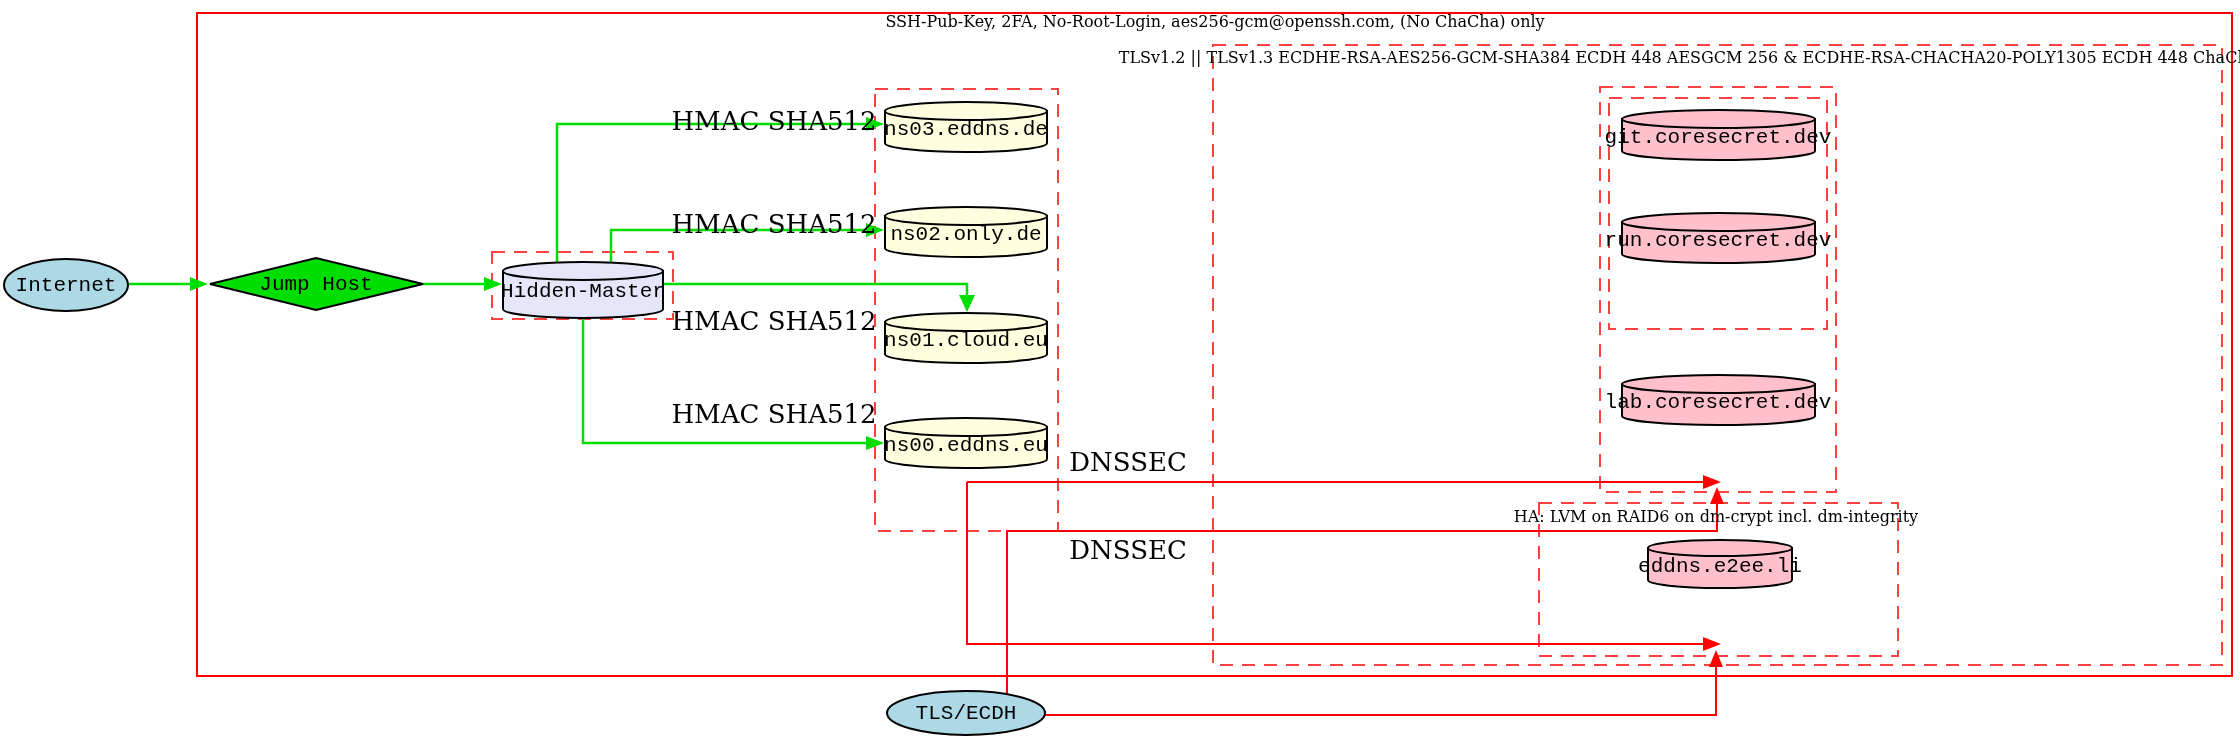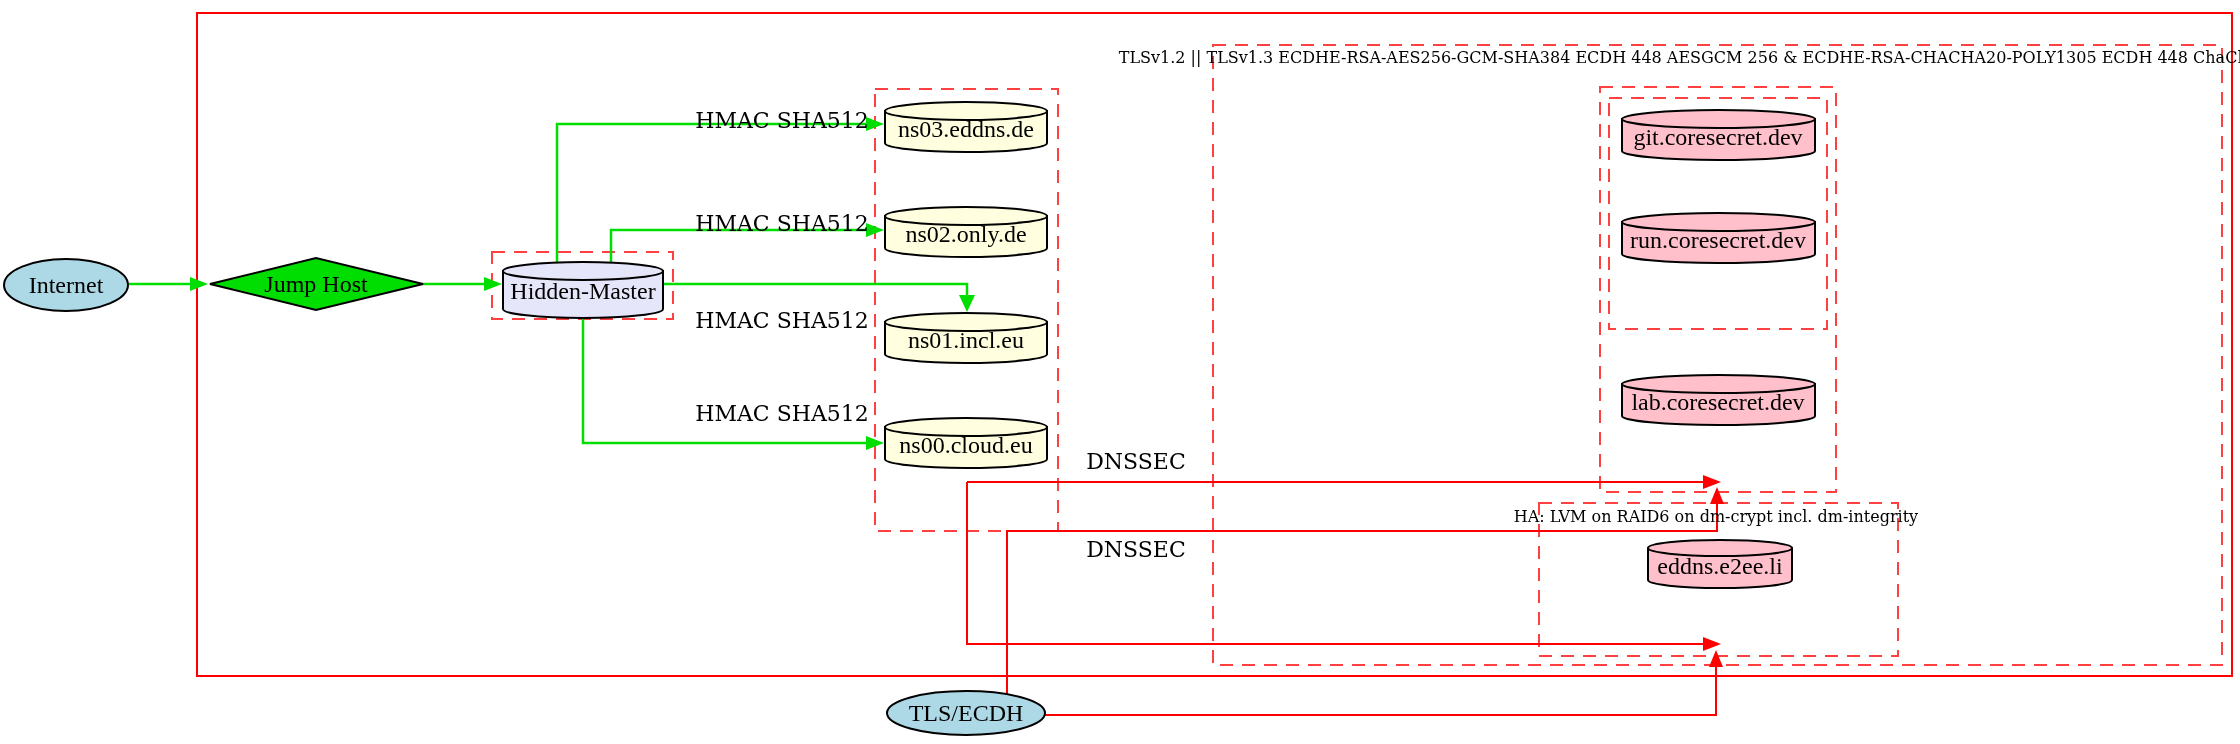--- a/index.html
+++ b/index.html
@@ -11,22 +11,22 @@
     overflow:hidden;
   }
   #stage svg{position:absolute;left:0;top:0;}
   .lbl{
     position:absolute;
     transform:translate(-50%,-50%);
     white-space:nowrap;
     color:#000;
     line-height:1;
   }
-  .node-lbl{font-size:24px;font-family:Liberation Serif, serif;}
-  .edge-lbl{font-size:22px;font-family:"DejaVu Serif","Liberation Serif",serif;margin-left:8px;}
+  .node-lbl{font-size:21px;font-family:Liberation Mono, monospace;}
+  .edge-lbl{font-size:26px;font-family:"DejaVu Serif","Liberation Serif",serif;}
   .cluster-lbl{font-size:16px;font-family:"DejaVu Serif","Liberation Serif",serif;}
   .shape-cyl{fill:var(--c-yellow);stroke:#000;stroke-width:2;}
   .shape-cyl-pink{fill:var(--c-pink);stroke:#000;stroke-width:2;}
   .shape-cyl-lav{fill:var(--c-lavender);stroke:#000;stroke-width:2;}
   .e-green{stroke:var(--c-green);stroke-width:2.5;fill:none;}
   .a-green{fill:var(--c-green);stroke:none;}
   .e-red{stroke:var(--c-red);stroke-width:2;fill:none;}
   .a-red{fill:var(--c-red);stroke:none;}
   .box-dashed{stroke:var(--c-red-dash);stroke-width:2;fill:none;stroke-dasharray:13 9;}
   .box-solid{stroke:var(--c-red);stroke-width:2;fill:none;}
@@ -103,30 +103,31 @@
 
     <path d="M1622,384 V416 A96.5,9 0 0 0 1815,416 V384 Z" class="shape-cyl-pink"></path>
     <ellipse cx="1718.5" cy="384" rx="96.5" ry="9" class="shape-cyl-pink"></ellipse>
 
     <path d="M1648,548 V580 A72,8 0 0 0 1792,580 V548 Z" class="shape-cyl-pink"></path>
     <ellipse cx="1720" cy="548" rx="72" ry="8" class="shape-cyl-pink"></ellipse>
 
     <ellipse cx="966" cy="713" rx="79" ry="22" style="fill:var(--c-blue);stroke:#000;stroke-width:2"></ellipse>
   </svg>
 
+  <div class="lbl cluster-lbl" style="left:1215px;top:22px">SSH-Pub-Key, 2FA, No-Root-Login, aes256-gcm@openssh.com, (No ChaCha) only</div>
   <div class="lbl cluster-lbl" style="left:1716px;top:58px">TLSv1.2 || TLSv1.3 ECDHE-RSA-AES256-GCM-SHA384 ECDH 448 AESGCM 256 &amp; ECDHE-RSA-CHACHA20-POLY1305 ECDH 448 ChaCha20 256</div>
   <div class="lbl cluster-lbl" style="left:1716px;top:517px">HA: LVM on RAID6 on dm-crypt incl. dm-integrity</div>
 
   <div class="lbl node-lbl" style="left:66px;top:285px">Internet</div>
   <div class="lbl node-lbl" style="left:316px;top:284px">Jump Host</div>
   <div class="lbl node-lbl" style="left:583px;top:291px">Hidden-Master</div>
   <div class="lbl node-lbl" style="left:966px;top:129px">ns03.eddns.de</div>
   <div class="lbl node-lbl" style="left:966px;top:234px">ns02.only.de</div>
-  <div class="lbl node-lbl" style="left:966px;top:340px">ns01.incl.eu</div>
-  <div class="lbl node-lbl" style="left:966px;top:445px">ns00.cloud.eu</div>
+  <div class="lbl node-lbl" style="left:966px;top:340px">ns01.cloud.eu</div>
+  <div class="lbl node-lbl" style="left:966px;top:445px">ns00.eddns.eu</div>
   <div class="lbl node-lbl" style="left:1718px;top:137px">git.coresecret.dev</div>
   <div class="lbl node-lbl" style="left:1718px;top:240px">run.coresecret.dev</div>
   <div class="lbl node-lbl" style="left:1718px;top:402px">lab.coresecret.dev</div>
   <div class="lbl node-lbl" style="left:1720px;top:566px">eddns.e2ee.li</div>
   <div class="lbl node-lbl" style="left:966px;top:713px">TLS/ECDH</div>
 
   <div class="lbl edge-lbl" style="left:774px;top:121px">HMAC SHA512</div>
   <div class="lbl edge-lbl" style="left:774px;top:224px">HMAC SHA512</div>
   <div class="lbl edge-lbl" style="left:774px;top:321px">HMAC SHA512</div>
   <div class="lbl edge-lbl" style="left:774px;top:414px">HMAC SHA512</div>

